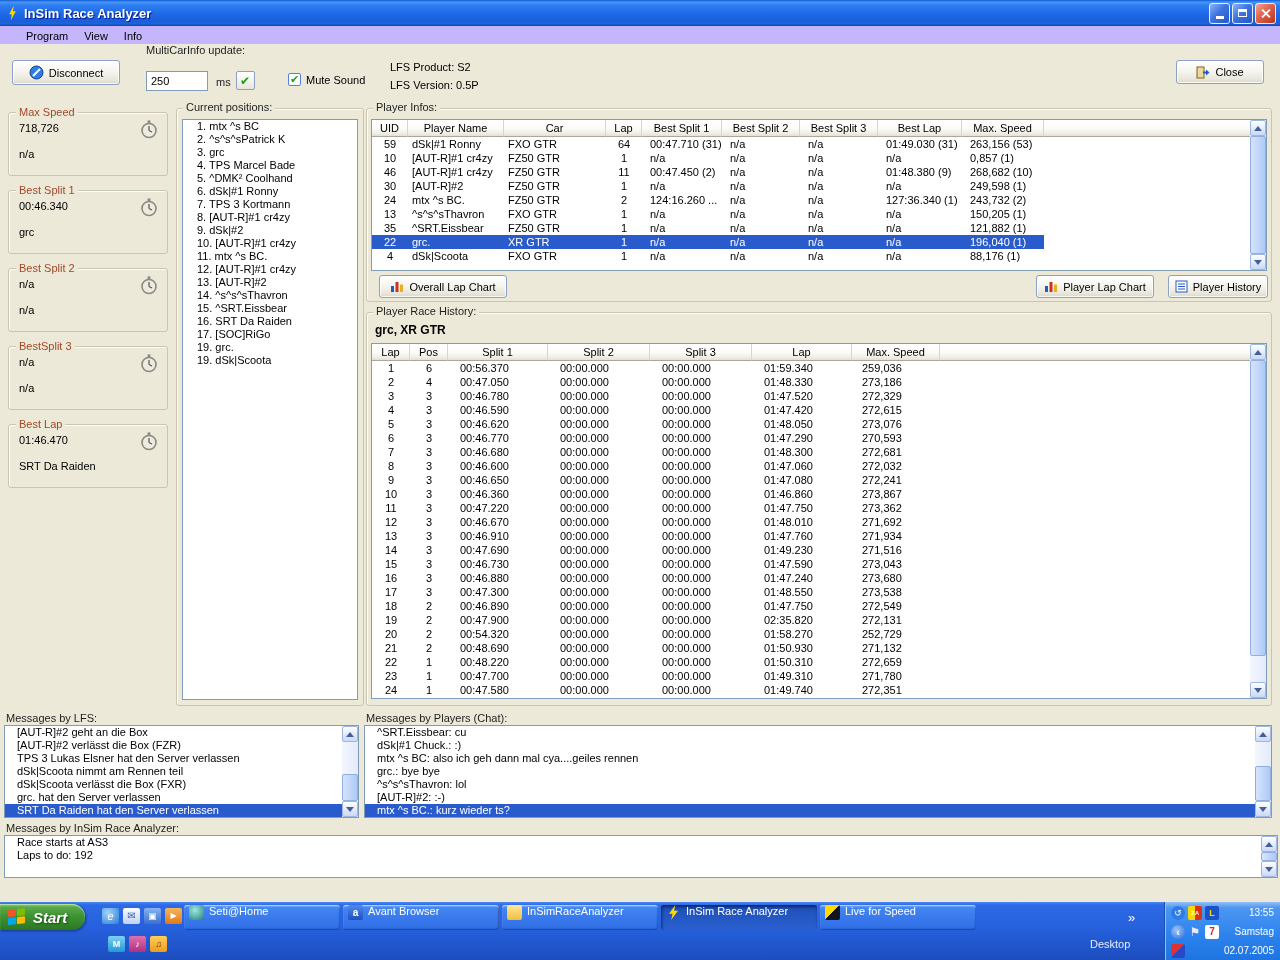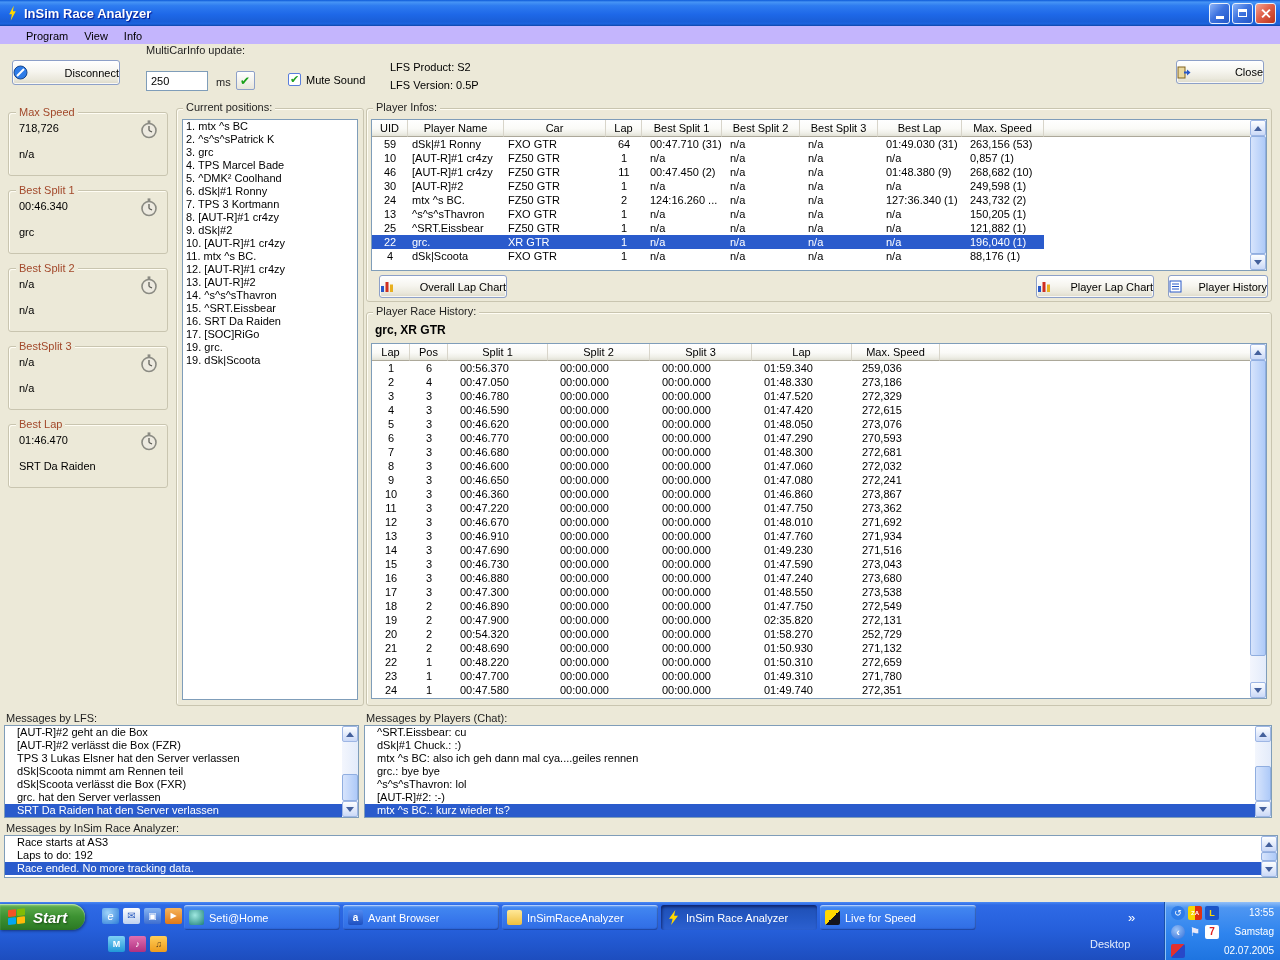--- a/index.html
+++ b/index.html
@@ -19,21 +19,21 @@
   .g-max{width:9px;height:8px;border:1px solid #fff;border-top-width:3px}
   .g-close{position:relative;width:11px;height:11px}
   .g-close::before,.g-close::after{content:"";position:absolute;left:5px;top:0;width:2px;height:11px;background:#fff}
   .g-close::before{transform:rotate(45deg)}.g-close::after{transform:rotate(-45deg)}
 
   
   .menubar{position:absolute;top:26px;left:0;right:0;height:18px;display:flex;align-items:flex-end;padding-left:18px;background:#c4b5fd}
   .menu-item{padding:2px 8px}
   .toolbar{position:absolute;top:44px;left:0;right:0;height:62px}
   .lbl{position:absolute;white-space:nowrap;color:#1E1E1E}
-  .xpbtn{position:absolute;display:flex;align-items:center;justify-content:space-between;gap:5px;font:11px "Liberation Sans",sans-serif;
+  .xpbtn{position:absolute;display:flex;align-items:center;justify-content:center;gap:5px;font:11px "Liberation Sans",sans-serif;
     background:linear-gradient(180deg,#FFFFFF 0%,#F6F5EF 45%,#EAE8DC 80%,#DCD9C8 100%);
     border:1px solid #8DA0C8;border-radius:3px;box-shadow:inset 0 0 0 1px rgba(255,255,255,.8);white-space:nowrap}
   .btn-disconnect{left:12px;top:16px;width:108px;height:25px}
   .btn-close{left:1176px;top:16px;width:88px;height:24px}
   .mc-label{left:146px;top:0}
   .mc-input{position:absolute;left:146px;top:27px;width:62px;height:20px;border:1px solid #7F9DB9;padding:1px 4px;font:11px "Liberation Sans",sans-serif}
   .mc-unit{left:216px;top:32px}
   .checkbtn{position:absolute;left:236px;top:27px;width:19px;height:19px;border:1px solid #8DA0C8;border-radius:2px;
     background:linear-gradient(180deg,#fff,#E8E6DA)}
   .checkbtn::after{content:"✔";position:absolute;left:3px;top:2px;color:#18A018;font-size:12px}
@@ -52,21 +52,21 @@
   .stats-col{position:absolute;left:8px;top:112px;width:160px}
   .statbox{position:relative;height:64px;margin-bottom:14px;border:1px solid #C9C5B0;border-radius:3px;box-shadow:inset 1px 1px 0 #FFFDF4;padding:9px 8px 0 10px}
   .stat-cap{position:absolute;top:-7px;left:7px;background:#ECE9D8;padding:0 3px;color:#A2482A;white-space:nowrap}
   .stat-row{display:flex;justify-content:space-between;align-items:flex-start}
   .stat-sub{margin-top:7px;white-space:nowrap;overflow:hidden}
   .stopwatch{flex:none;margin-top:-3px}
 
   
   .positions-box{left:176px;top:108px;width:188px;height:598px}
   .positions-inset{left:5px;right:5px;top:10px;bottom:5px}
-  .pos-item{height:13px;line-height:13px;padding-left:3px;white-space:nowrap;overflow:hidden}
+  .pos-item{height:13px;line-height:13px;padding-left:14px;white-space:nowrap;overflow:hidden}
 
   
   .pi-box{left:366px;top:108px;width:906px;height:194px}
   .pi-inset{left:4px;right:4px;top:10px;height:152px}
   .rh-box{left:366px;top:312px;width:906px;height:394px}
   .rh-subtitle{position:absolute;top:10px;left:8px;font-weight:bold;font-size:12px;white-space:nowrap}
   .rh-inset{left:4px;right:4px;top:30px;bottom:6px}
   .thead{display:flex;width:100%;height:17px;line-height:16px}
   .th{flex:none;text-align:center;overflow:hidden;white-space:nowrap;border-right:1px solid #D8D5CA;border-bottom:1px solid #ACA899;
     background:linear-gradient(180deg,#FFFFFF 0%,#FAFAF7 55%,#EFEFE7 82%,#E2E1D6 100%)}
@@ -109,21 +109,21 @@
     background:linear-gradient(180deg,#8DC97A 0%,#59A94A 12%,#3D9232 48%,#2E7D26 90%,#2A7322 100%);
     box-shadow:1px 1px 3px rgba(0,0,20,.45),inset 0 1px 1px #B8E3A8;
     color:#fff;font-size:15px;font-weight:bold;font-style:italic;text-shadow:1px 1px 2px #1A4A14}
   .winflag{width:19px;height:17px;display:grid;grid-template-columns:8px 8px;grid-template-rows:7px 7px;gap:1px;transform:skewY(-6deg)}
   .wf{border-radius:1px}
   .wf1{background:#F35325}.wf2{background:#81BC06}.wf3{background:#05A6F0}.wf4{background:#FFBA08}
   .ql1{position:absolute;left:102px;top:6px;display:flex;gap:4px}
   .ql2{position:absolute;left:108px;top:34px;display:flex;gap:4px}
   .qli{width:17px;height:16px;border-radius:2px;text-align:center;line-height:16px;font-size:10px;overflow:hidden;flex:none}
   .tbtns{position:absolute;left:184px;top:3px;display:flex;gap:3px}
-  .task-btn{width:156px;height:25px;border-radius:3px;display:flex;align-items:center;gap:5px;padding:0 5px;color:#fff;white-space:nowrap;overflow:hidden;
+  .task-btn{width:156px;height:25px;border-radius:3px;display:flex;gap:5px;padding:0 5px;color:#fff;white-space:nowrap;overflow:hidden;
     background:linear-gradient(180deg,#71A7F8 0%,#4186F0 12%,#3878EC 55%,#3270E6 88%,#2A62D8 100%);
     box-shadow:inset 0 1px 1px rgba(255,255,255,.5),inset -1px -1px 1px rgba(0,0,40,.3)}
   .task-btn.active{background:linear-gradient(180deg,#1E4FB4 0%,#2458C4 55%,#2C60D0 100%);box-shadow:inset 1px 2px 3px rgba(0,0,50,.55)}
   .task-icon{width:15px;height:15px;border-radius:2px;text-align:center;line-height:15px;font-size:9px;flex:none}
   .task-label{overflow:hidden;text-overflow:ellipsis}
   .chev{position:absolute;left:1128px;top:8px;color:#fff;font-size:13px}
   .desktop-lbl{position:absolute;left:1090px;top:36px;color:#E6EEFC}
   .tray{position:absolute;right:0;top:0;width:116px;height:58px;padding-top:1px;
     background:linear-gradient(180deg,#93C0F8 0%,#4E96F2 10%,#2E84EE 55%,#1E74E0 100%);
     border-left:1px solid #1A50A8;box-shadow:inset 1px 0 0 #8CC2FA}
@@ -358,21 +358,21 @@
             <div class="td pc1">^s^s^sThavron</div>
             <div class="td pc2">FXO GTR</div>
             <div class="td pc3">1</div>
             <div class="td pc4">n/a</div>
             <div class="td pc5">n/a</div>
             <div class="td pc6">n/a</div>
             <div class="td pc7">n/a</div>
             <div class="td pc8">150,205 (1)</div>
           </div>
           <div class="trow">
-            <div class="td pc0">25</div>
+            <div class="td pc0">35</div>
             <div class="td pc1">^SRT.Eissbear</div>
             <div class="td pc2">FZ50 GTR</div>
             <div class="td pc3">1</div>
             <div class="td pc4">n/a</div>
             <div class="td pc5">n/a</div>
             <div class="td pc6">n/a</div>
             <div class="td pc7">n/a</div>
             <div class="td pc8">121,882 (1)</div>
           </div>
           <div class="trow sel">
@@ -713,21 +713,20 @@
         </div>
       <div class="sb-btn down"></div>
     </div>
   </div>
 
   <div class="lbl insim-label">Messages by InSim Race Analyzer:</div>
   <div class="inset insim-box">
     <div>
         <div class="msg-item">Race starts at AS3</div>
         <div class="msg-item">Laps to do: 192</div>
-        <div class="msg-item sel">Race ended. No more tracking data.</div>
       </div>
     <div class="sb">
       <div class="sb-btn up"></div>
       <div class="sb-track">
           <div class="sb-thumb" style="top:0;height:100%"></div>
         </div>
       <div class="sb-btn down"></div>
     </div>
   </div>
 

